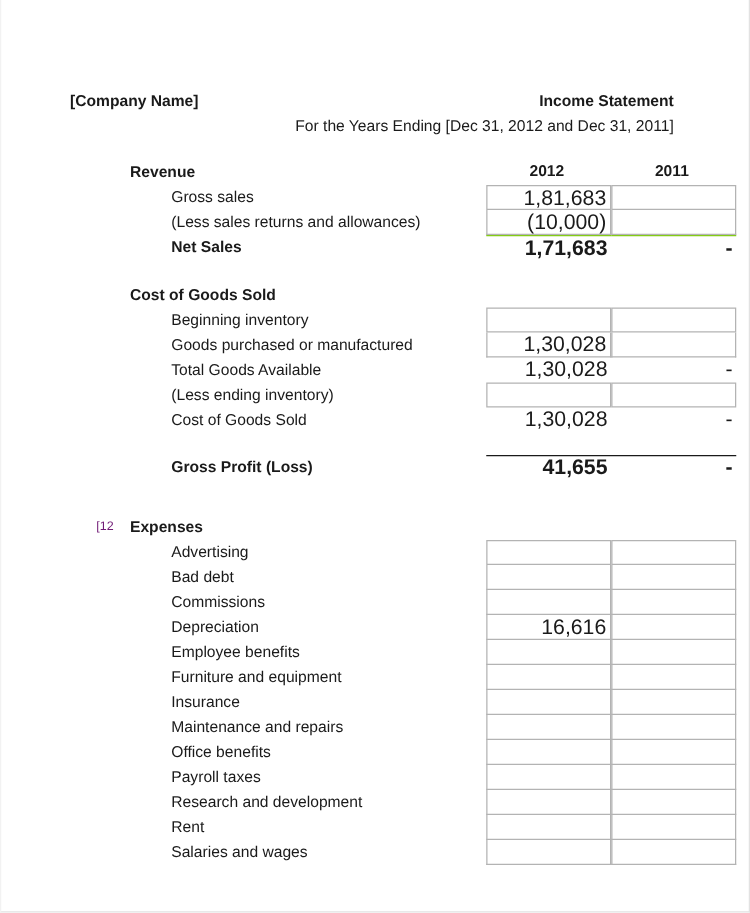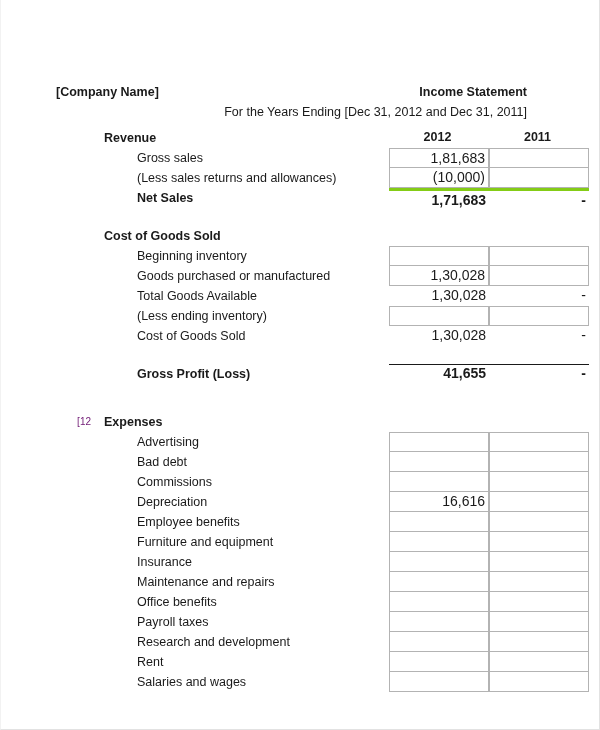--- a/index.html
+++ b/index.html
@@ -22,24 +22,23 @@
     background: #ffffff;
     border-right: 1px solid #e2e2e2;
     border-bottom: 1px solid #e2e2e2;
     border-left: 1px solid #f2f2f2;
     overflow: hidden;
   }
 
   
   .hdr {
     position: absolute;
-    left: 0; right: 12px;
+    left: 0; right: 0;
     top: 70px;
     height: 46px;
-    margin-top: 11px;
   }
   .hdr-company {
     position: absolute;
     left: 55px;
     top: 4px;
     font-size: 12.5px;
     font-weight: bold;
     white-space: nowrap;
   }
   .hdr-title {
@@ -99,35 +98,35 @@
     width: 22px;
     direction: rtl;
   }
 
   
   .cell {
     position: absolute;
     top: 0;
     height: 20px;
     box-sizing: border-box;
-    font-size: 14px;
+    font-size: 17px;
     line-height: 19px;
     text-align: right;
     padding-right: 3px;
     white-space: nowrap;
   }
   .c2012 { left: 340px; width: 100px; }
   .c2011 { left: 440px; width: 100px; }
 
   .boxed { border: 1px solid #b3b3b3; }
   .boxed.stack-top    { border-bottom-width: 1px; }
   .boxed.stack-mid    { border-top: none; }
   .boxed.stack-bottom { border-top: none; }
 
-  .topline { border-top: 3px solid #84cc16; }
+  .topline { border-top: 1px solid #84cc16; }
   .bold { font-weight: bold; }
 
   .hdr-year {
     position: absolute;
     top: 0;
     height: 20px;
     line-height: 19px;
     font-size: 12.5px;
     font-weight: bold;
     text-align: center;

